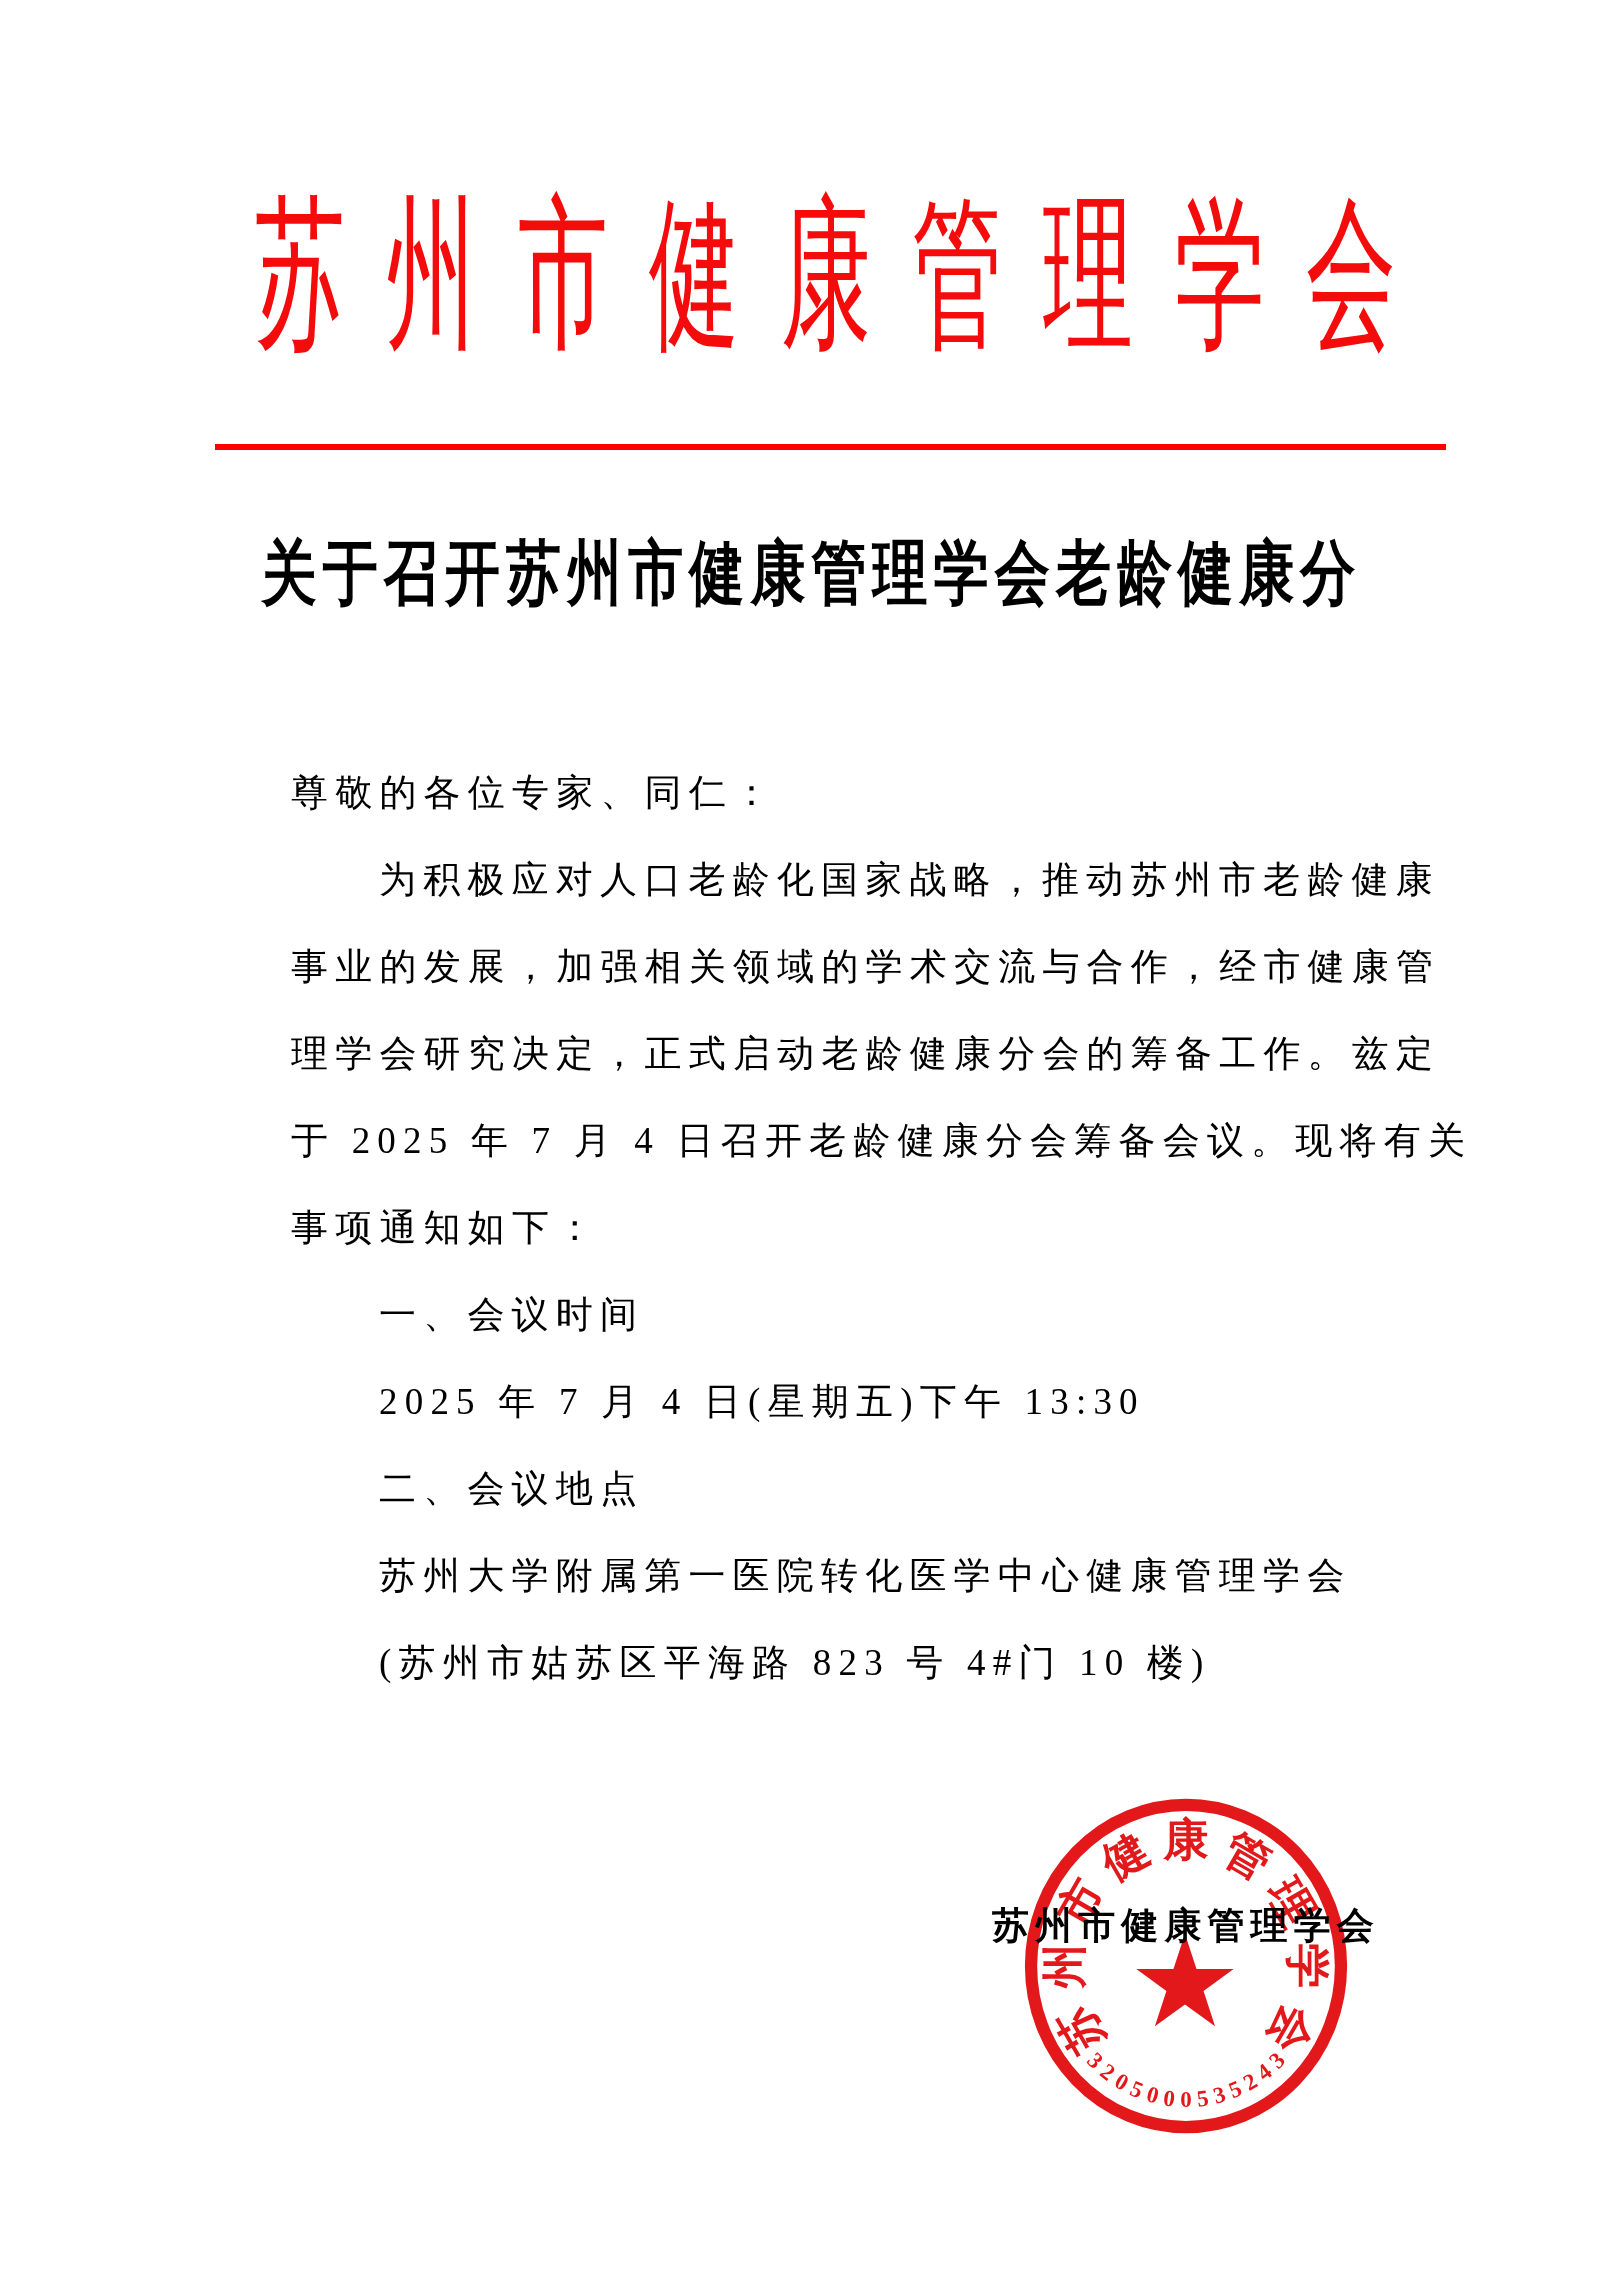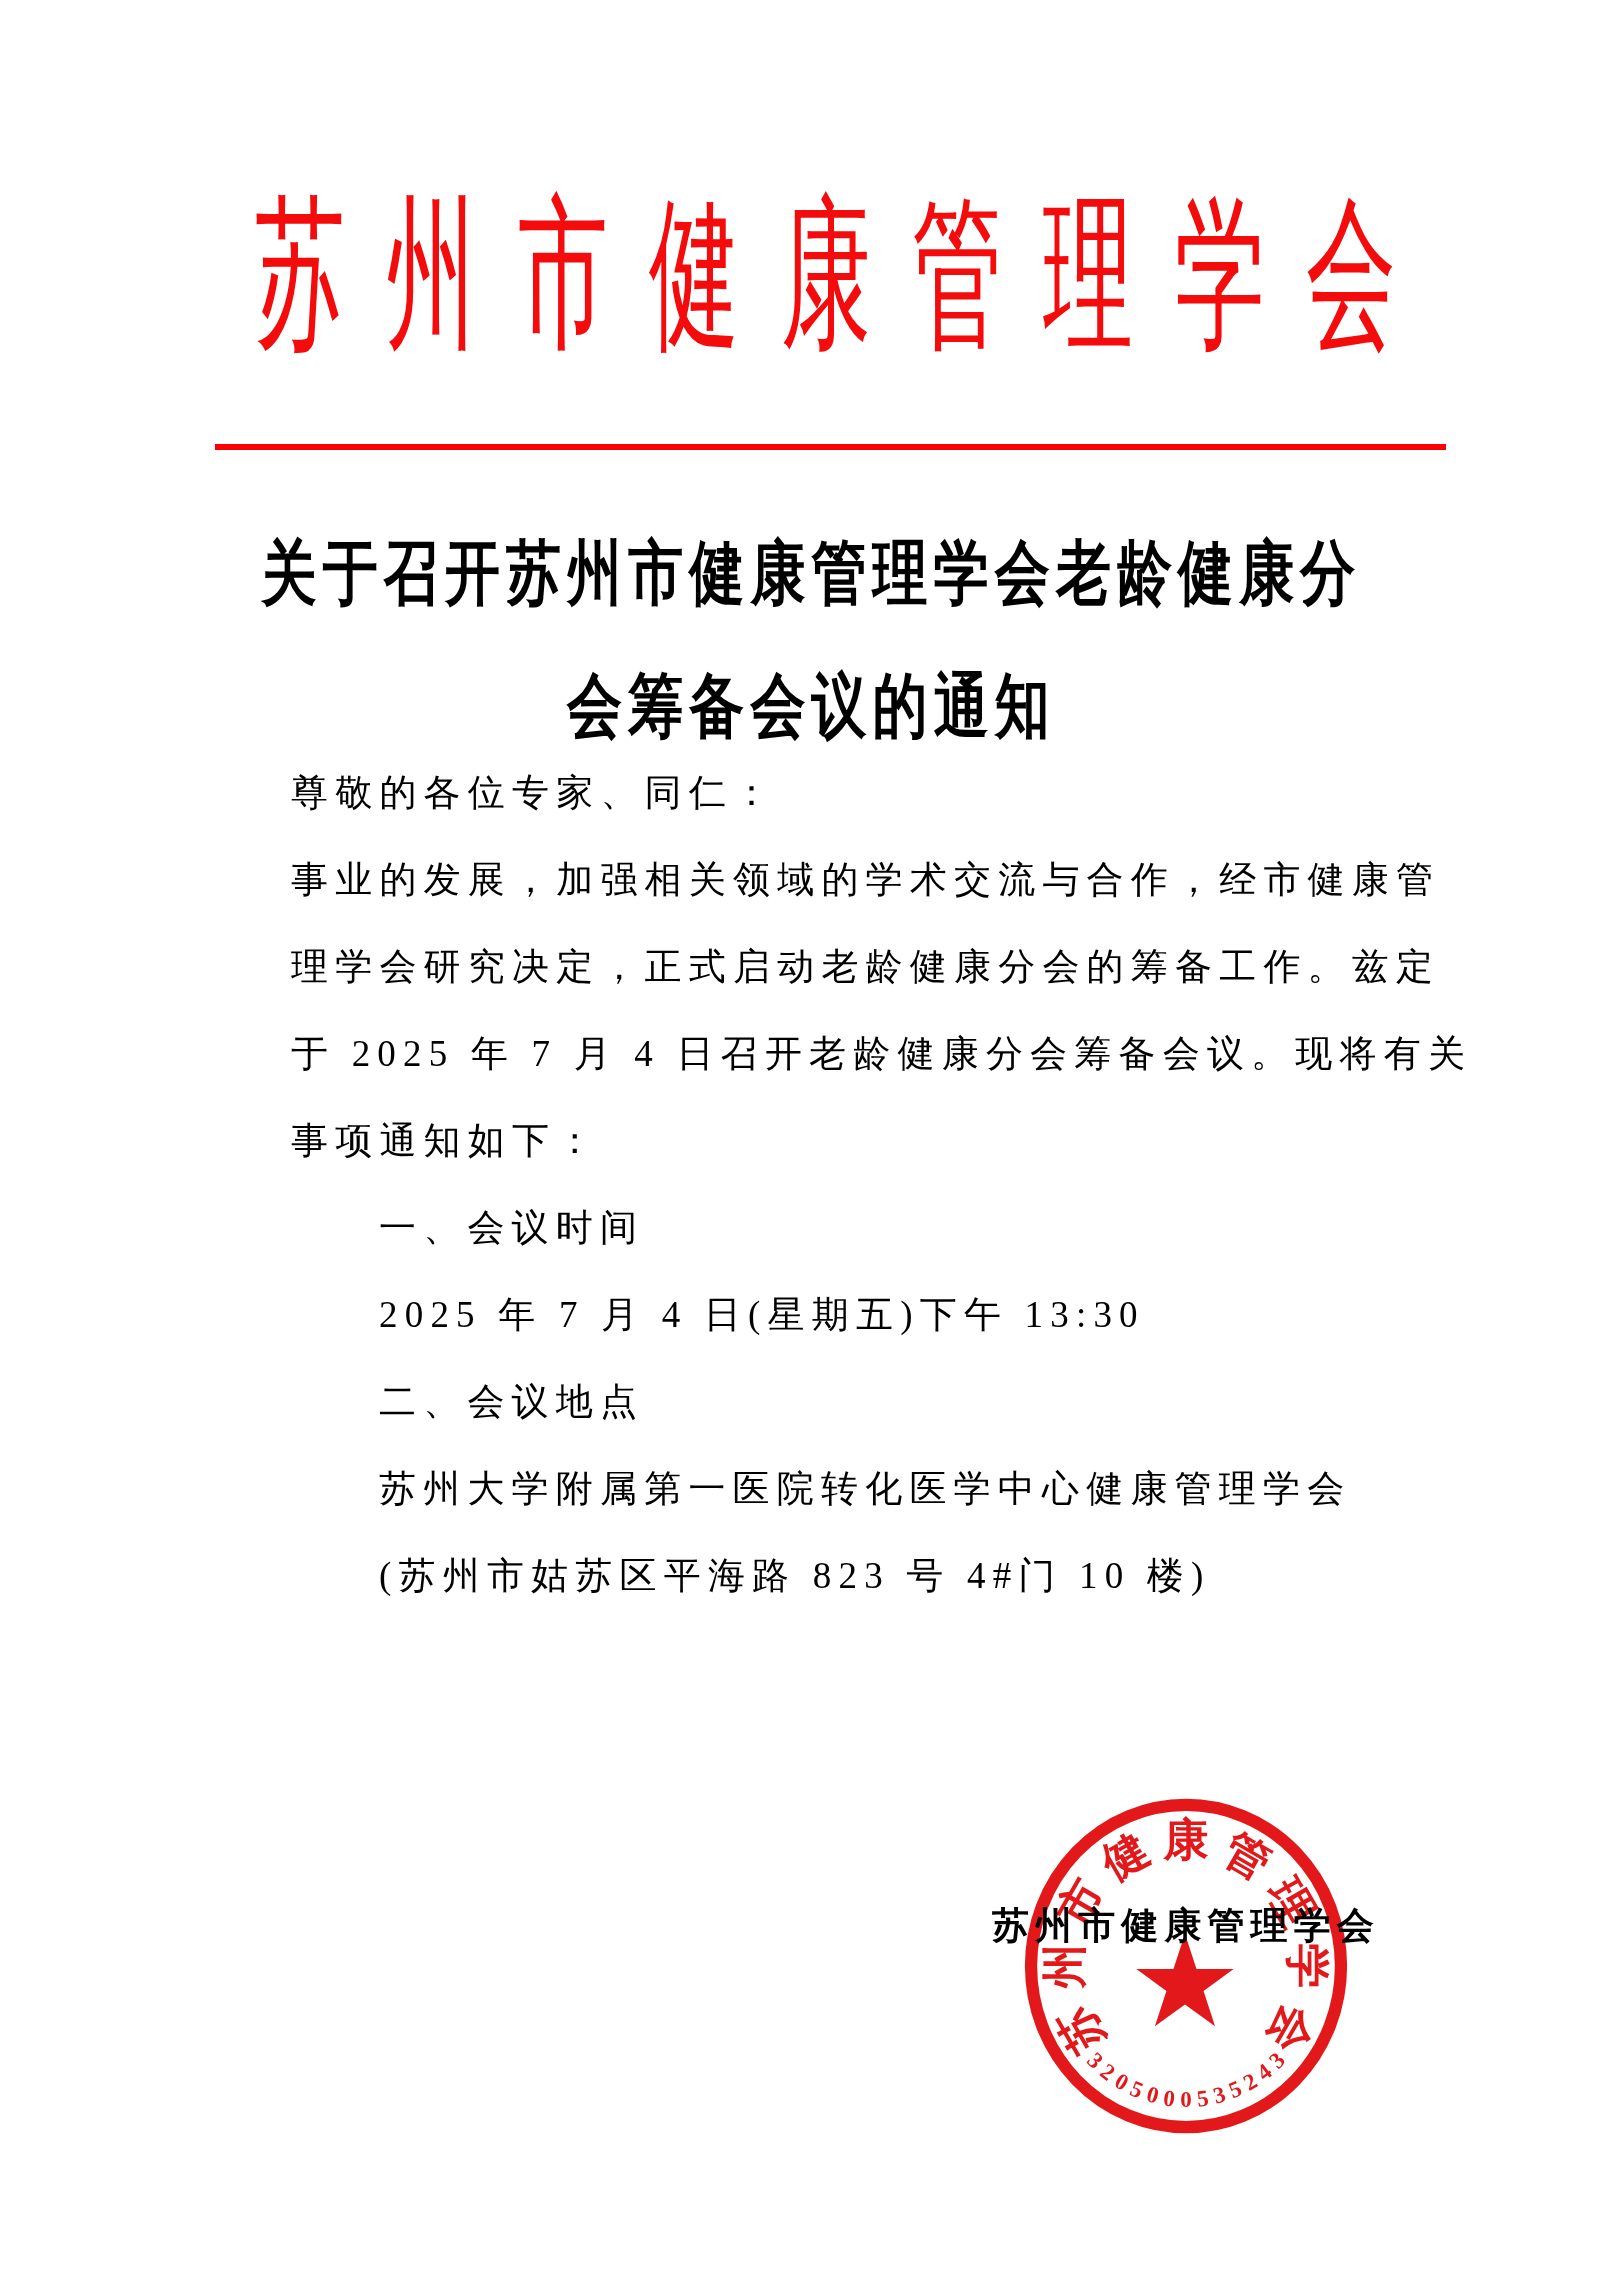--- a/index.html
+++ b/index.html
@@ -85,26 +85,24 @@
       <span class="hdr-char">理</span>
       <span class="hdr-char">学</span>
       <span class="hdr-char">会</span>
     </div>
 
   <div class="divider"></div>
 
   <div class="title-line title-1">
     <span class="t">关于召开苏州市健康管理学会老龄健康分</span>
   </div>
-  <div class="title-line title-2">
-    <span class="t">会筹备会议的通知</span>
-  </div>
 
   <div class="body-block">
     <div class="body-line">尊敬的各位专家、同仁：</div>
+    <div class="body-line indent">为积极应对人口老龄化国家战略，推动苏州市老龄健康</div>
     <div class="body-line">事业的发展，加强相关领域的学术交流与合作，经市健康管</div>
     <div class="body-line">理学会研究决定，正式启动老龄健康分会的筹备工作。兹定</div>
     <div class="body-line">于 2025 年 7 月 4 日召开老龄健康分会筹备会议。现将有关</div>
     <div class="body-line">事项通知如下：</div>
     <div class="body-line indent">一、会议时间</div>
     <div class="body-line indent">2025 年 7 月 4 日(星期五)下午 13:30</div>
     <div class="body-line indent">二、会议地点</div>
     <div class="body-line indent">苏州大学附属第一医院转化医学中心健康管理学会</div>
     <div class="body-line indent">(苏州市姑苏区平海路 823 号 4#门 10 楼)</div>
   </div>

